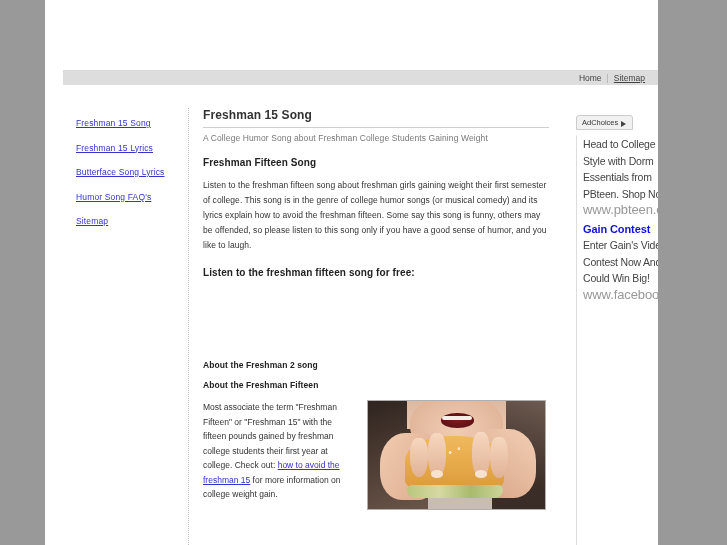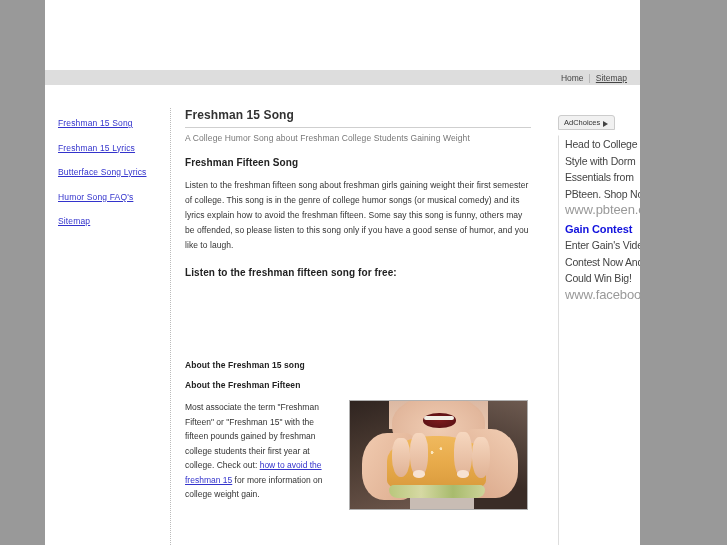--- a/index.html
+++ b/index.html
@@ -14,20 +14,21 @@
     overflow: hidden;
   }
   .page {
     position: absolute;
     left: 45px;
     top: 0;
     width: 595px;
     height: 545px;
     background: #ffffff;
     overflow: hidden;
+    padding-left: 18px;
   }
   
   .masthead {
     height: 70px;
     background: #ffffff;
   }
   .topnav {
     height: 16px;
     background: #dddddd;
     border-bottom: 1px solid #ffffff;
@@ -305,21 +306,21 @@
       <h1 class="title">Freshman 15 Song</h1>
       <div class="subtitle">A College Humor Song about Freshman College Students Gaining Weight</div>
 
       <h2 class="sec">Freshman Fifteen Song</h2>
       <p class="body">Listen to the freshman fifteen song about freshman girls gaining weight their first semester of college. This song is in the genre of college humor songs (or musical comedy) and its lyrics explain how to avoid the freshman fifteen. Some say this song is funny, others may be offended, so please listen to this song only if you have a good sense of humor, and you like to laugh.</p>
 
       <h2 class="sec">Listen to the freshman fifteen song for free:</h2>
 
       <div class="player-slot"></div>
 
-      <h3 class="sec2">About the Freshman 15 song</h3>
+      <h3 class="sec2">About the Freshman 2 song</h3>
 
       <h3 class="sec2">About the Freshman Fifteen</h3>
 
       <div class="fifteen-block">
         <div class="fifteen-text">
           <span>Most associate the term "Freshman Fifteen" or "Freshman 15" with the fifteen pounds gained by freshman college students their first year at college. Check out: </span><a href="#">how to avoid the freshman 15</a><span> for more information on college weight gain.</span>
         </div>
         <div class="photo">
           <div class="bg-left"></div>
           <div class="bg-right"></div>

